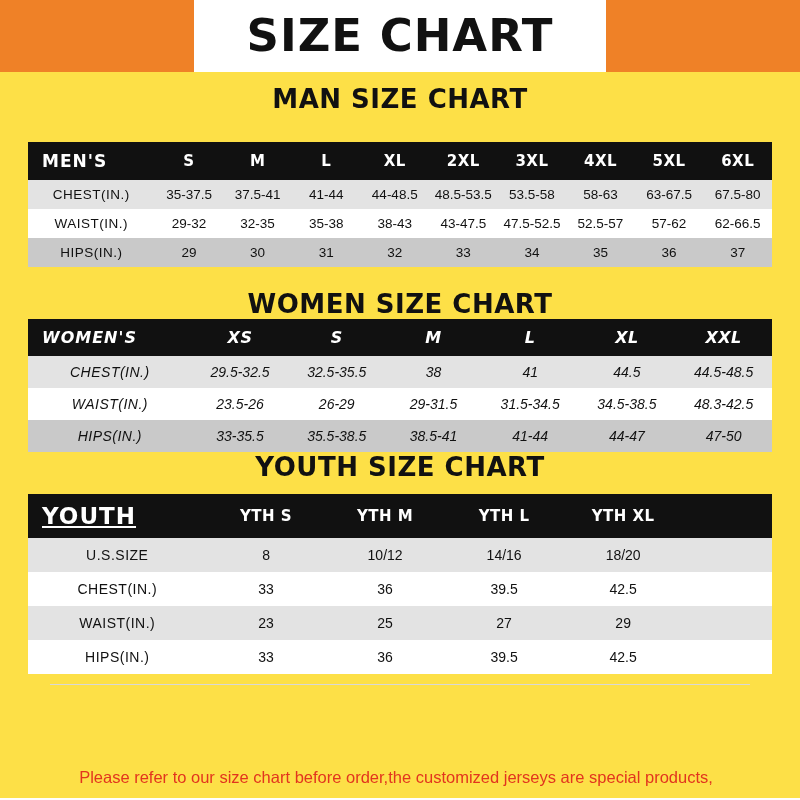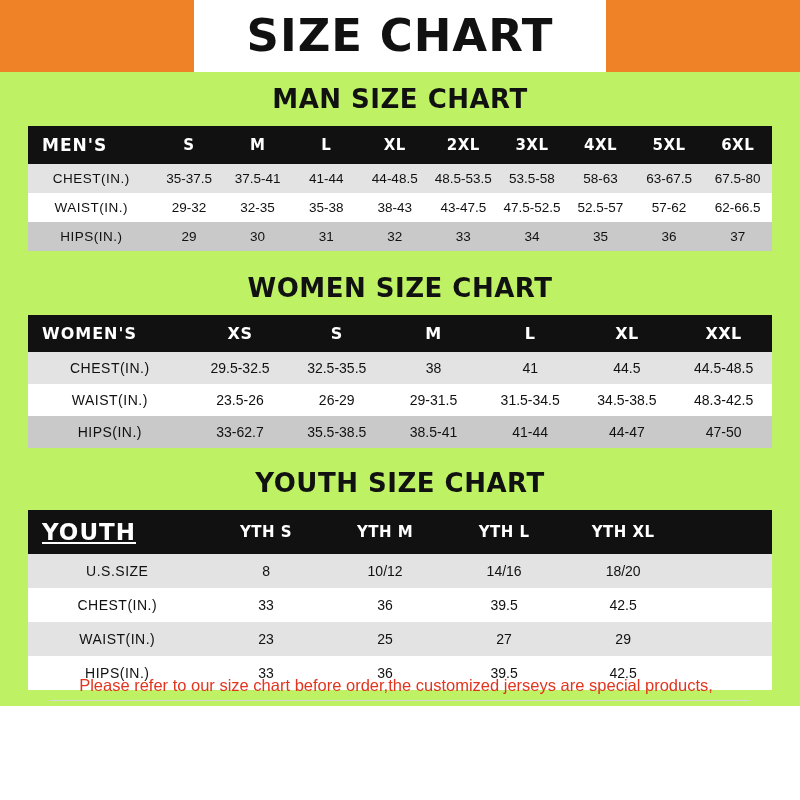--- a/index.html
+++ b/index.html
@@ -4,22 +4,22 @@
 <style>
   * { box-sizing: border-box; }
   html, body {
     margin: 0; padding: 0;
     width: 800px; height: 800px;
     background: #fff;
     font-family: "Liberation Sans", sans-serif;
   }
   #page {
     position: relative;
-    width: 800px; height: 706px;
-    background: #bef264;
+    width: 800px; height: 798px;
+    background: #fde047;
     overflow: hidden;
   }
   
   .banner {
     position: relative;
     height: 72px;
     background: #ef8127;
     display: flex;
     align-items: center;
     justify-content: center;
@@ -117,21 +117,21 @@
 
 <div id="page">
 
   <div class="banner">
     <div class="banner-white"></div>
     <div class="banner-title">SIZE CHART</div>
   </div>
 
   <div class="section" style="margin-top:12px;">
     <div class="section-title">MAN SIZE CHART</div>
-    <table id="men-table" style="margin-top:12px;">
+    <table id="men-table" style="margin-top:28px;">
       <colgroup>
         <col style="width:17%">
           <col style="width:9.2%">
           <col style="width:9.2%">
           <col style="width:9.2%">
         <col style="width:9.2%">
           <col style="width:9.2%">
           <col style="width:9.2%">
           <col style="width:9.2%">
         <col style="width:9.2%">
@@ -187,21 +187,21 @@
           <td>35</td>
           <td>36</td>
           <td>37</td>
         </tr>
       </tbody>
     </table>
   </div>
 
   <div class="section" style="margin-top:22px;">
     <div class="section-title">WOMEN SIZE CHART</div>
-    <table id="women-table" style="margin-top:12px;">
+    <table id="women-table" style="font-style:italic;">
       <colgroup>
         <col style="width:22%">
           <col style="width:13%">
           <col style="width:13%">
           <col style="width:13%">
         <col style="width:13%">
           <col style="width:13%">
           <col style="width:13%">
       </colgroup>
       <thead>
@@ -229,32 +229,32 @@
           <td class="rowhead">WAIST(IN.)</td>
           <td>23.5-26</td>
           <td>26-29</td>
           <td>29-31.5</td>
           <td>31.5-34.5</td>
           <td>34.5-38.5</td>
           <td>48.3-42.5</td>
         </tr>
         <tr class="band-grey">
           <td class="rowhead">HIPS(IN.)</td>
-          <td>33-62.7</td>
+          <td>33-35.5</td>
           <td>35.5-38.5</td>
           <td>38.5-41</td>
           <td>41-44</td>
           <td>44-47</td>
           <td>47-50</td>
         </tr>
       </tbody>
     </table>
   </div>
 
-  <div class="section" style="margin-top:20px;">
+  <div class="section" style="">
     <div class="section-title">YOUTH SIZE CHART</div>
     <table id="youth-table" style="margin-top:12px;">
       <colgroup>
         <col style="width:24%">
           <col style="width:16%">
           <col style="width:16%">
         <col style="width:16%">
           <col style="width:16%">
           <col style="width:12%">
       </colgroup>

